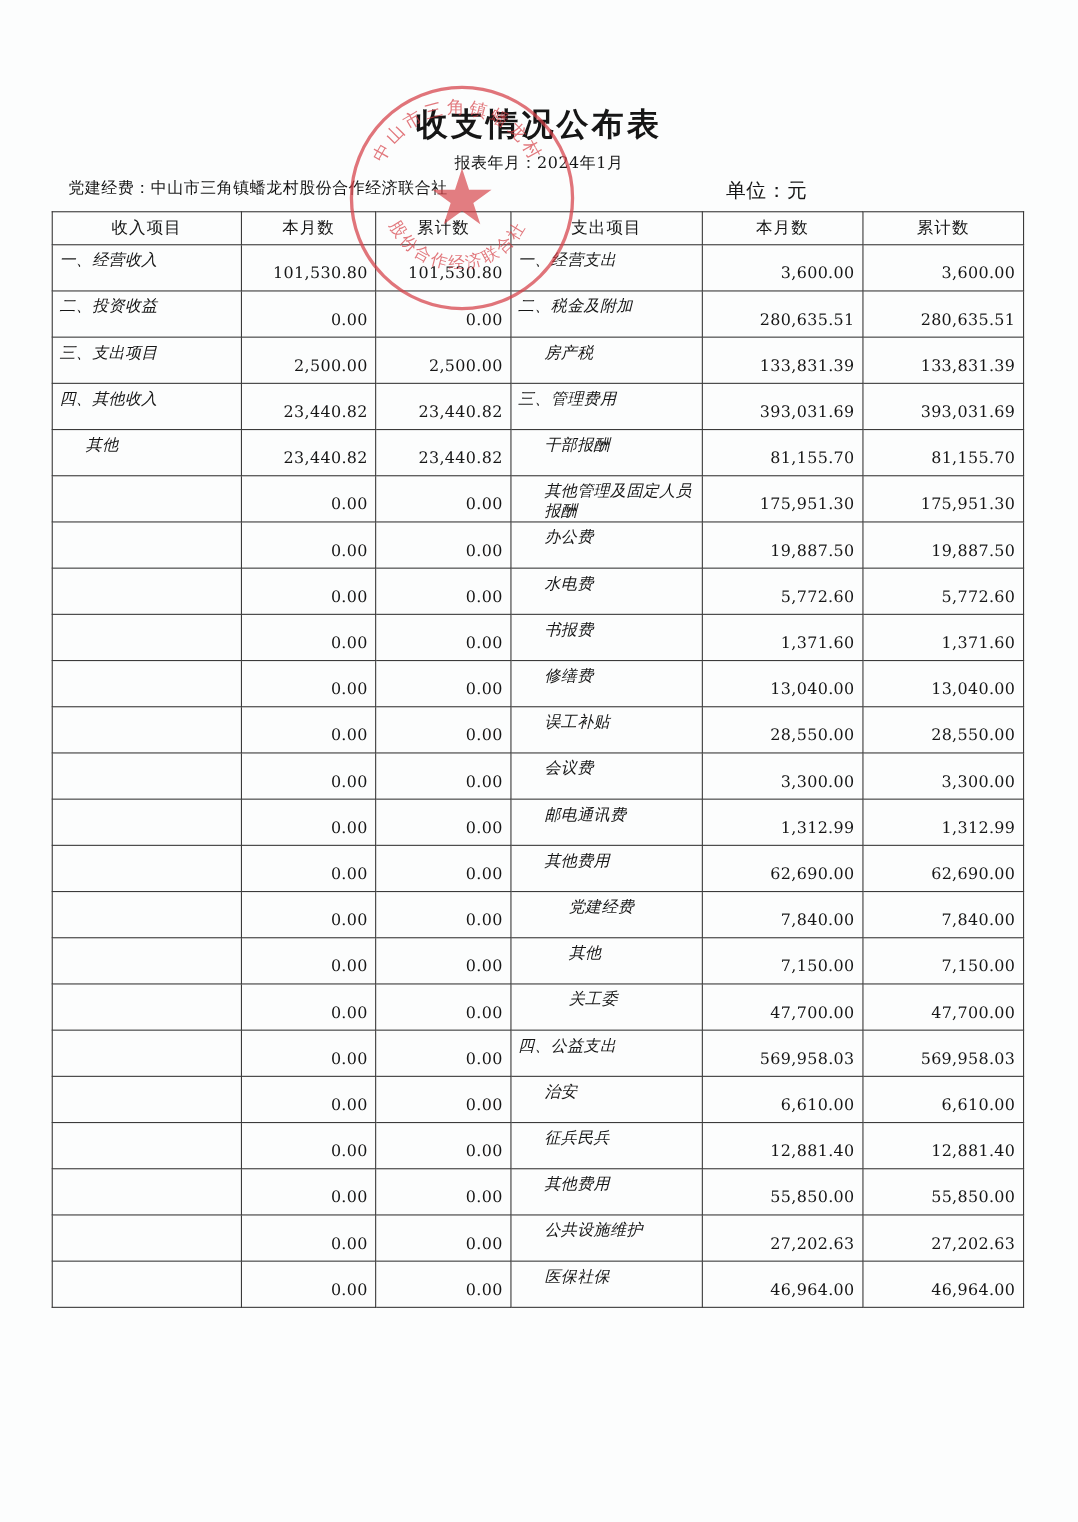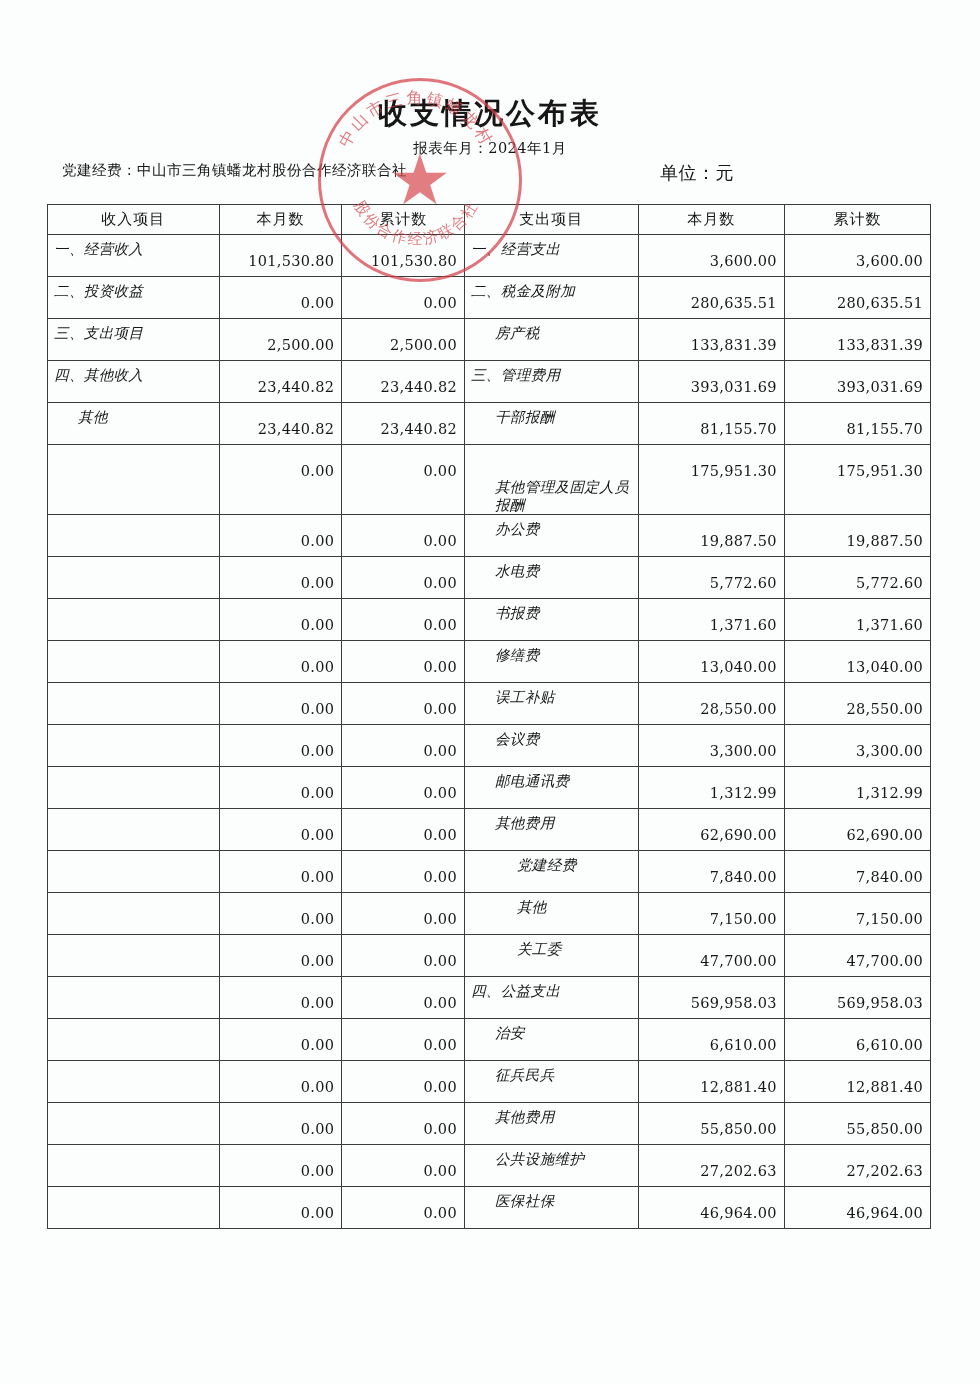--- a/index.html
+++ b/index.html
@@ -82,21 +82,21 @@
     transform: translate(-50%, -50%);
     font-size: 70px;
     line-height: 1;
     color: rgba(214, 63, 70, 0.68);
   }
 
   
   table.main {
     position: absolute;
     left: 47px;
-    top: 204px;
+    top: 192px;
     width: 884px;
     border-collapse: collapse;
     table-layout: fixed;
     padding-left: 32px;
   }
   table.main td, table.main th {
     border: 1px solid #3b3b3b;
     padding: 0;
     font-weight: normal;
     font-size: 14px;
@@ -122,21 +122,21 @@
     display: block;
     padding: 5px 4px 0 6px;
     line-height: 1.25;
     white-space: nowrap;
     font-size: 14.5px;
     letter-spacing: 0.4px;
     font-style: italic;
   }
   .lbl.ind1 { padding-left: 30px; }
   .lbl.ind2 { padding-left: 52px; }
-  .lbl.wrap { white-space: normal; margin-top: 28px; }
+  .lbl.wrap { white-space: normal; }
 
   .num {
     display: block;
     text-align: right;
     padding: 18px 7px 0 3px;
     font-size: 14.5px;
     letter-spacing: 0.3px;
     font-family: "DejaVu Serif", "Liberation Serif", serif;
     white-space: nowrap;
   }

